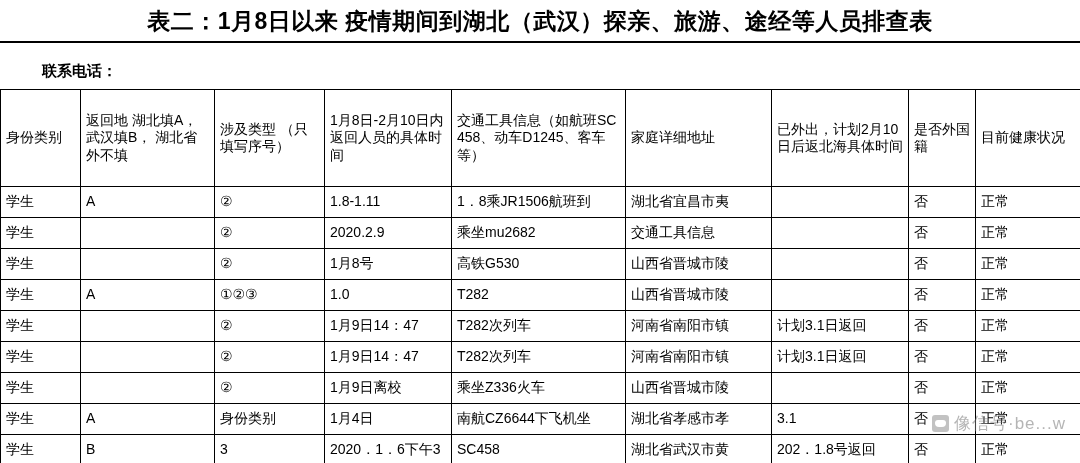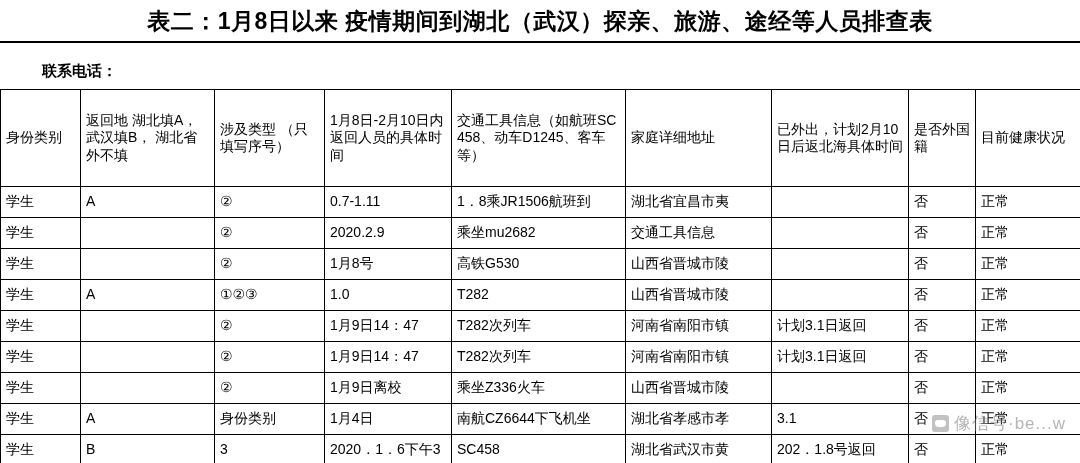--- a/index.html
+++ b/index.html
@@ -179,21 +179,21 @@
         <th>
               <span class="hdr-inner">目前健康状况</span>
             </th>
       </tr>
     </thead>
     <tbody>
           <tr>
             <td>学生</td>
             <td>A</td>
             <td>②</td>
-            <td>0.7-1.11</td>
+            <td>1.8-1.11</td>
             <td>1．8乘JR1506航班到</td>
             <td>湖北省宜昌市夷</td>
             <td></td>
             <td>否</td>
             <td>正常</td>
           </tr>
           <tr>
             <td>学生</td>
             <td></td>
             <td>②</td>

